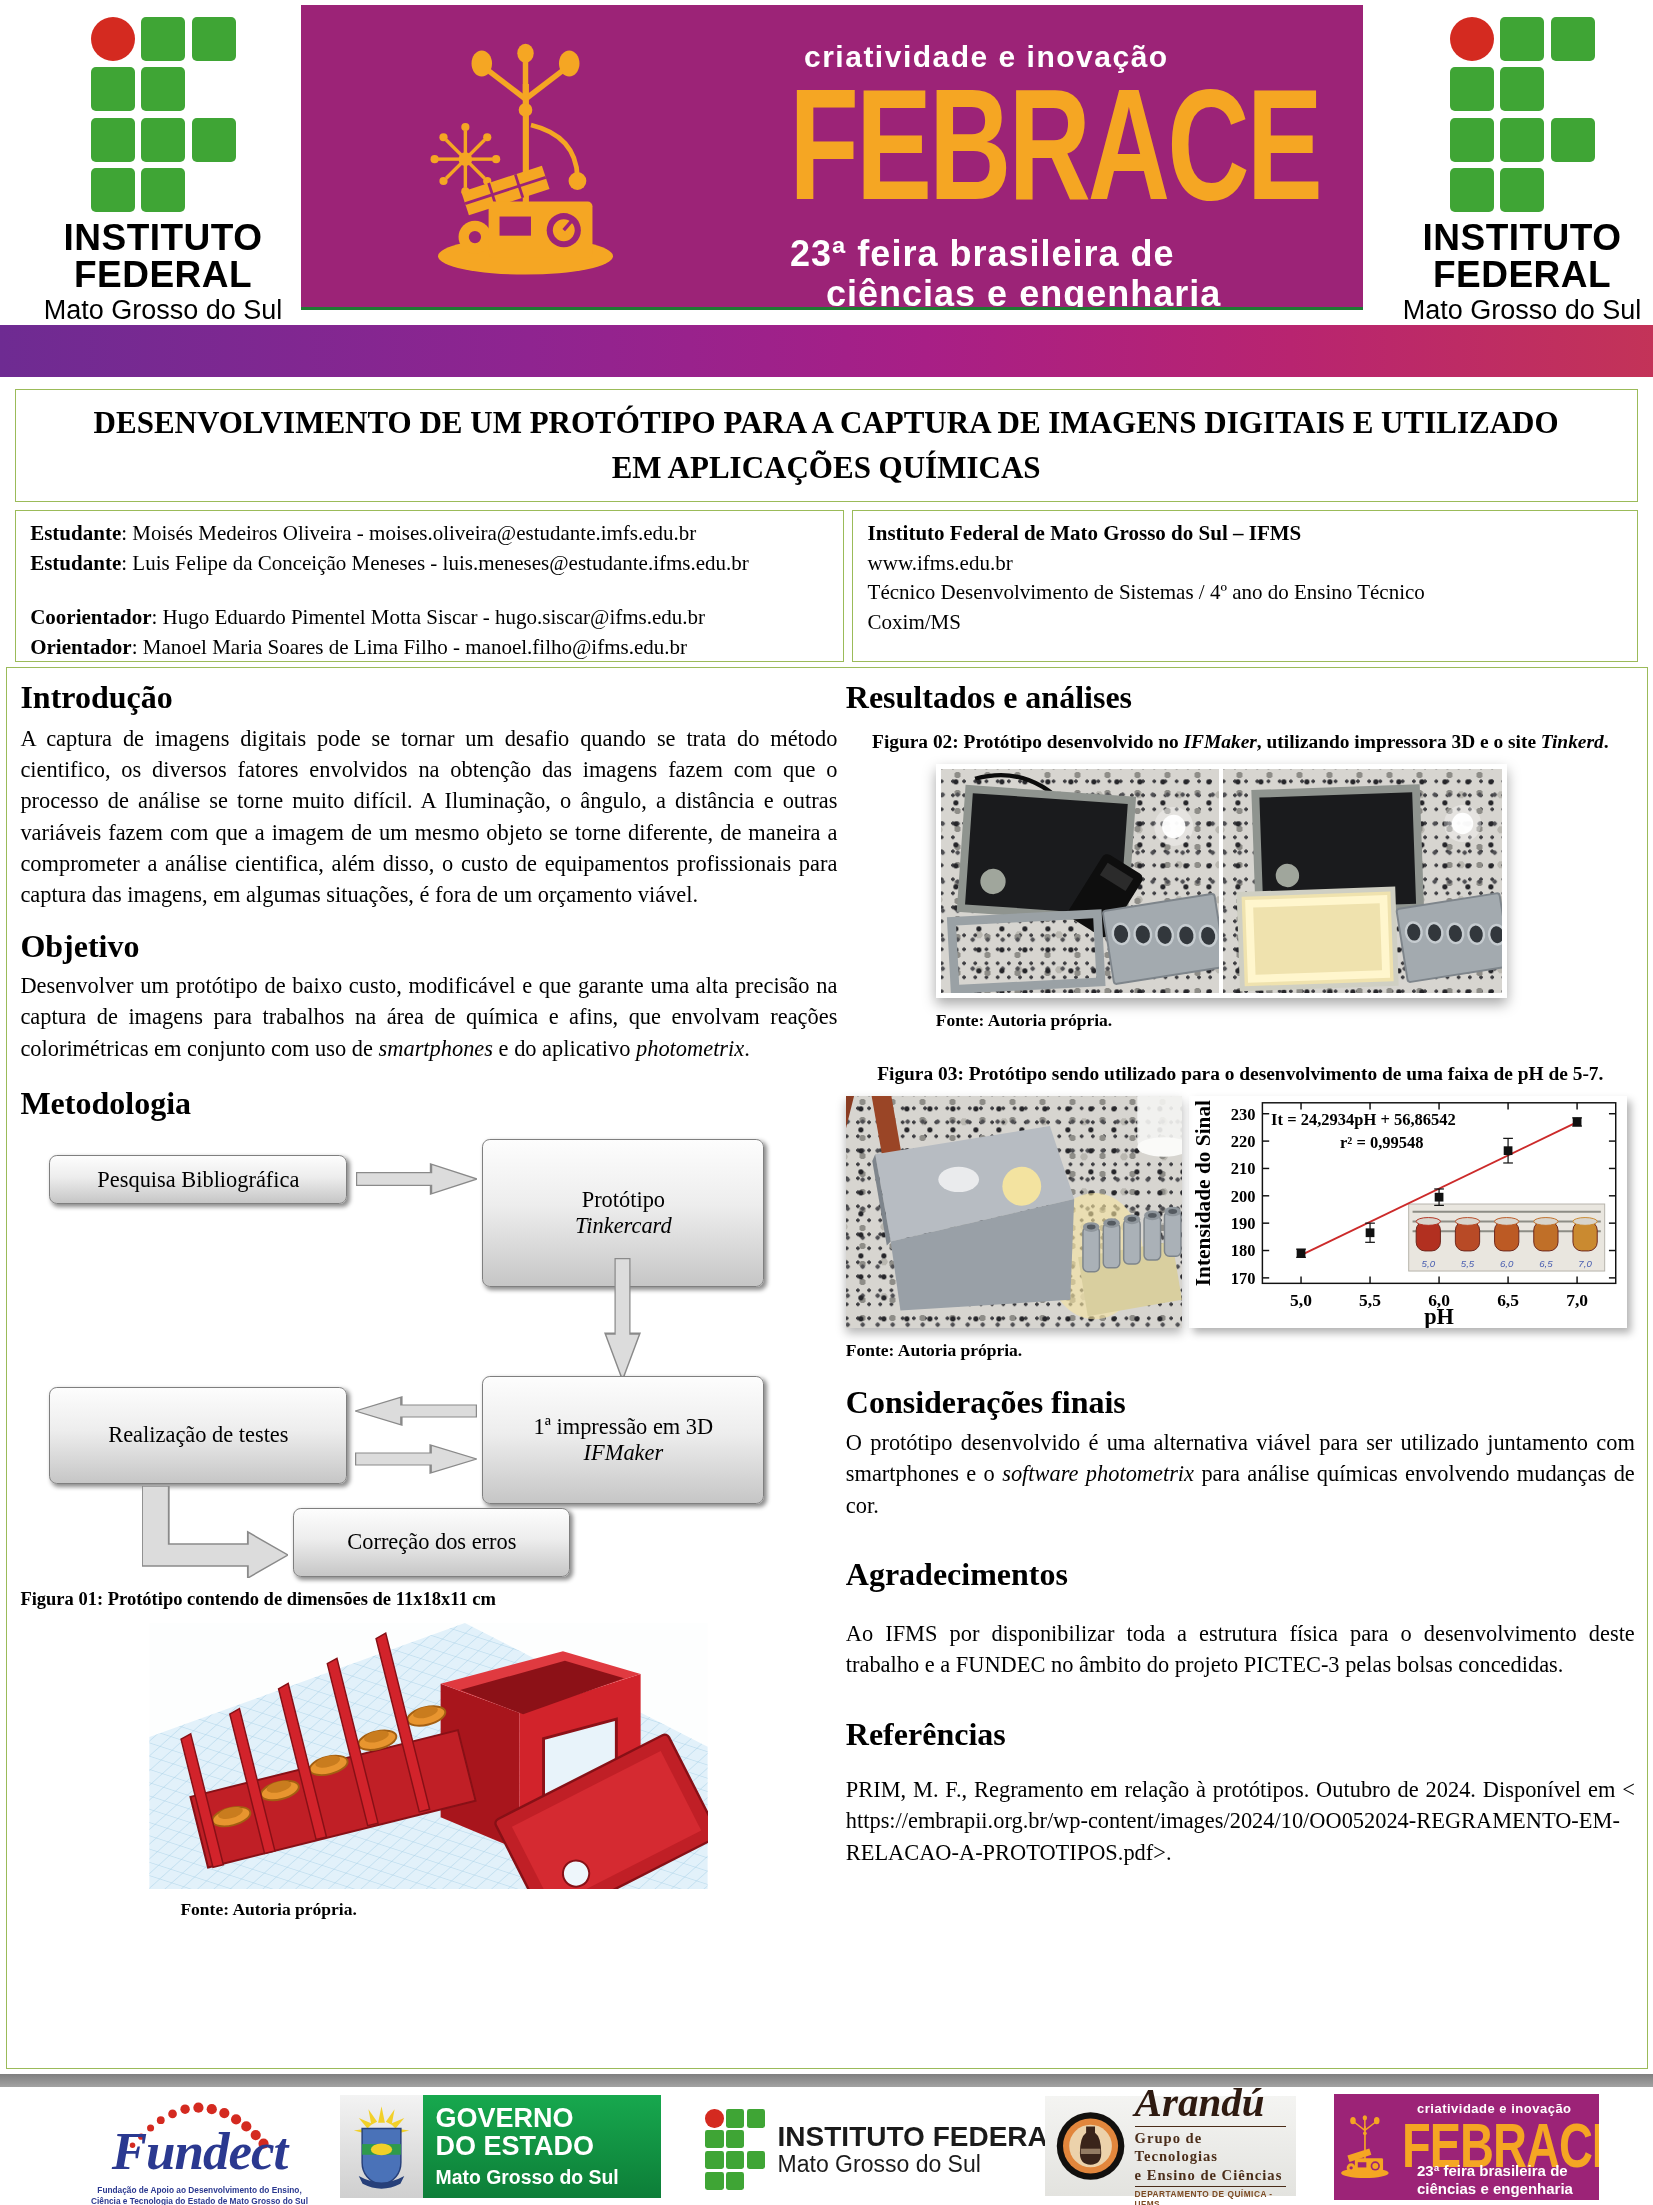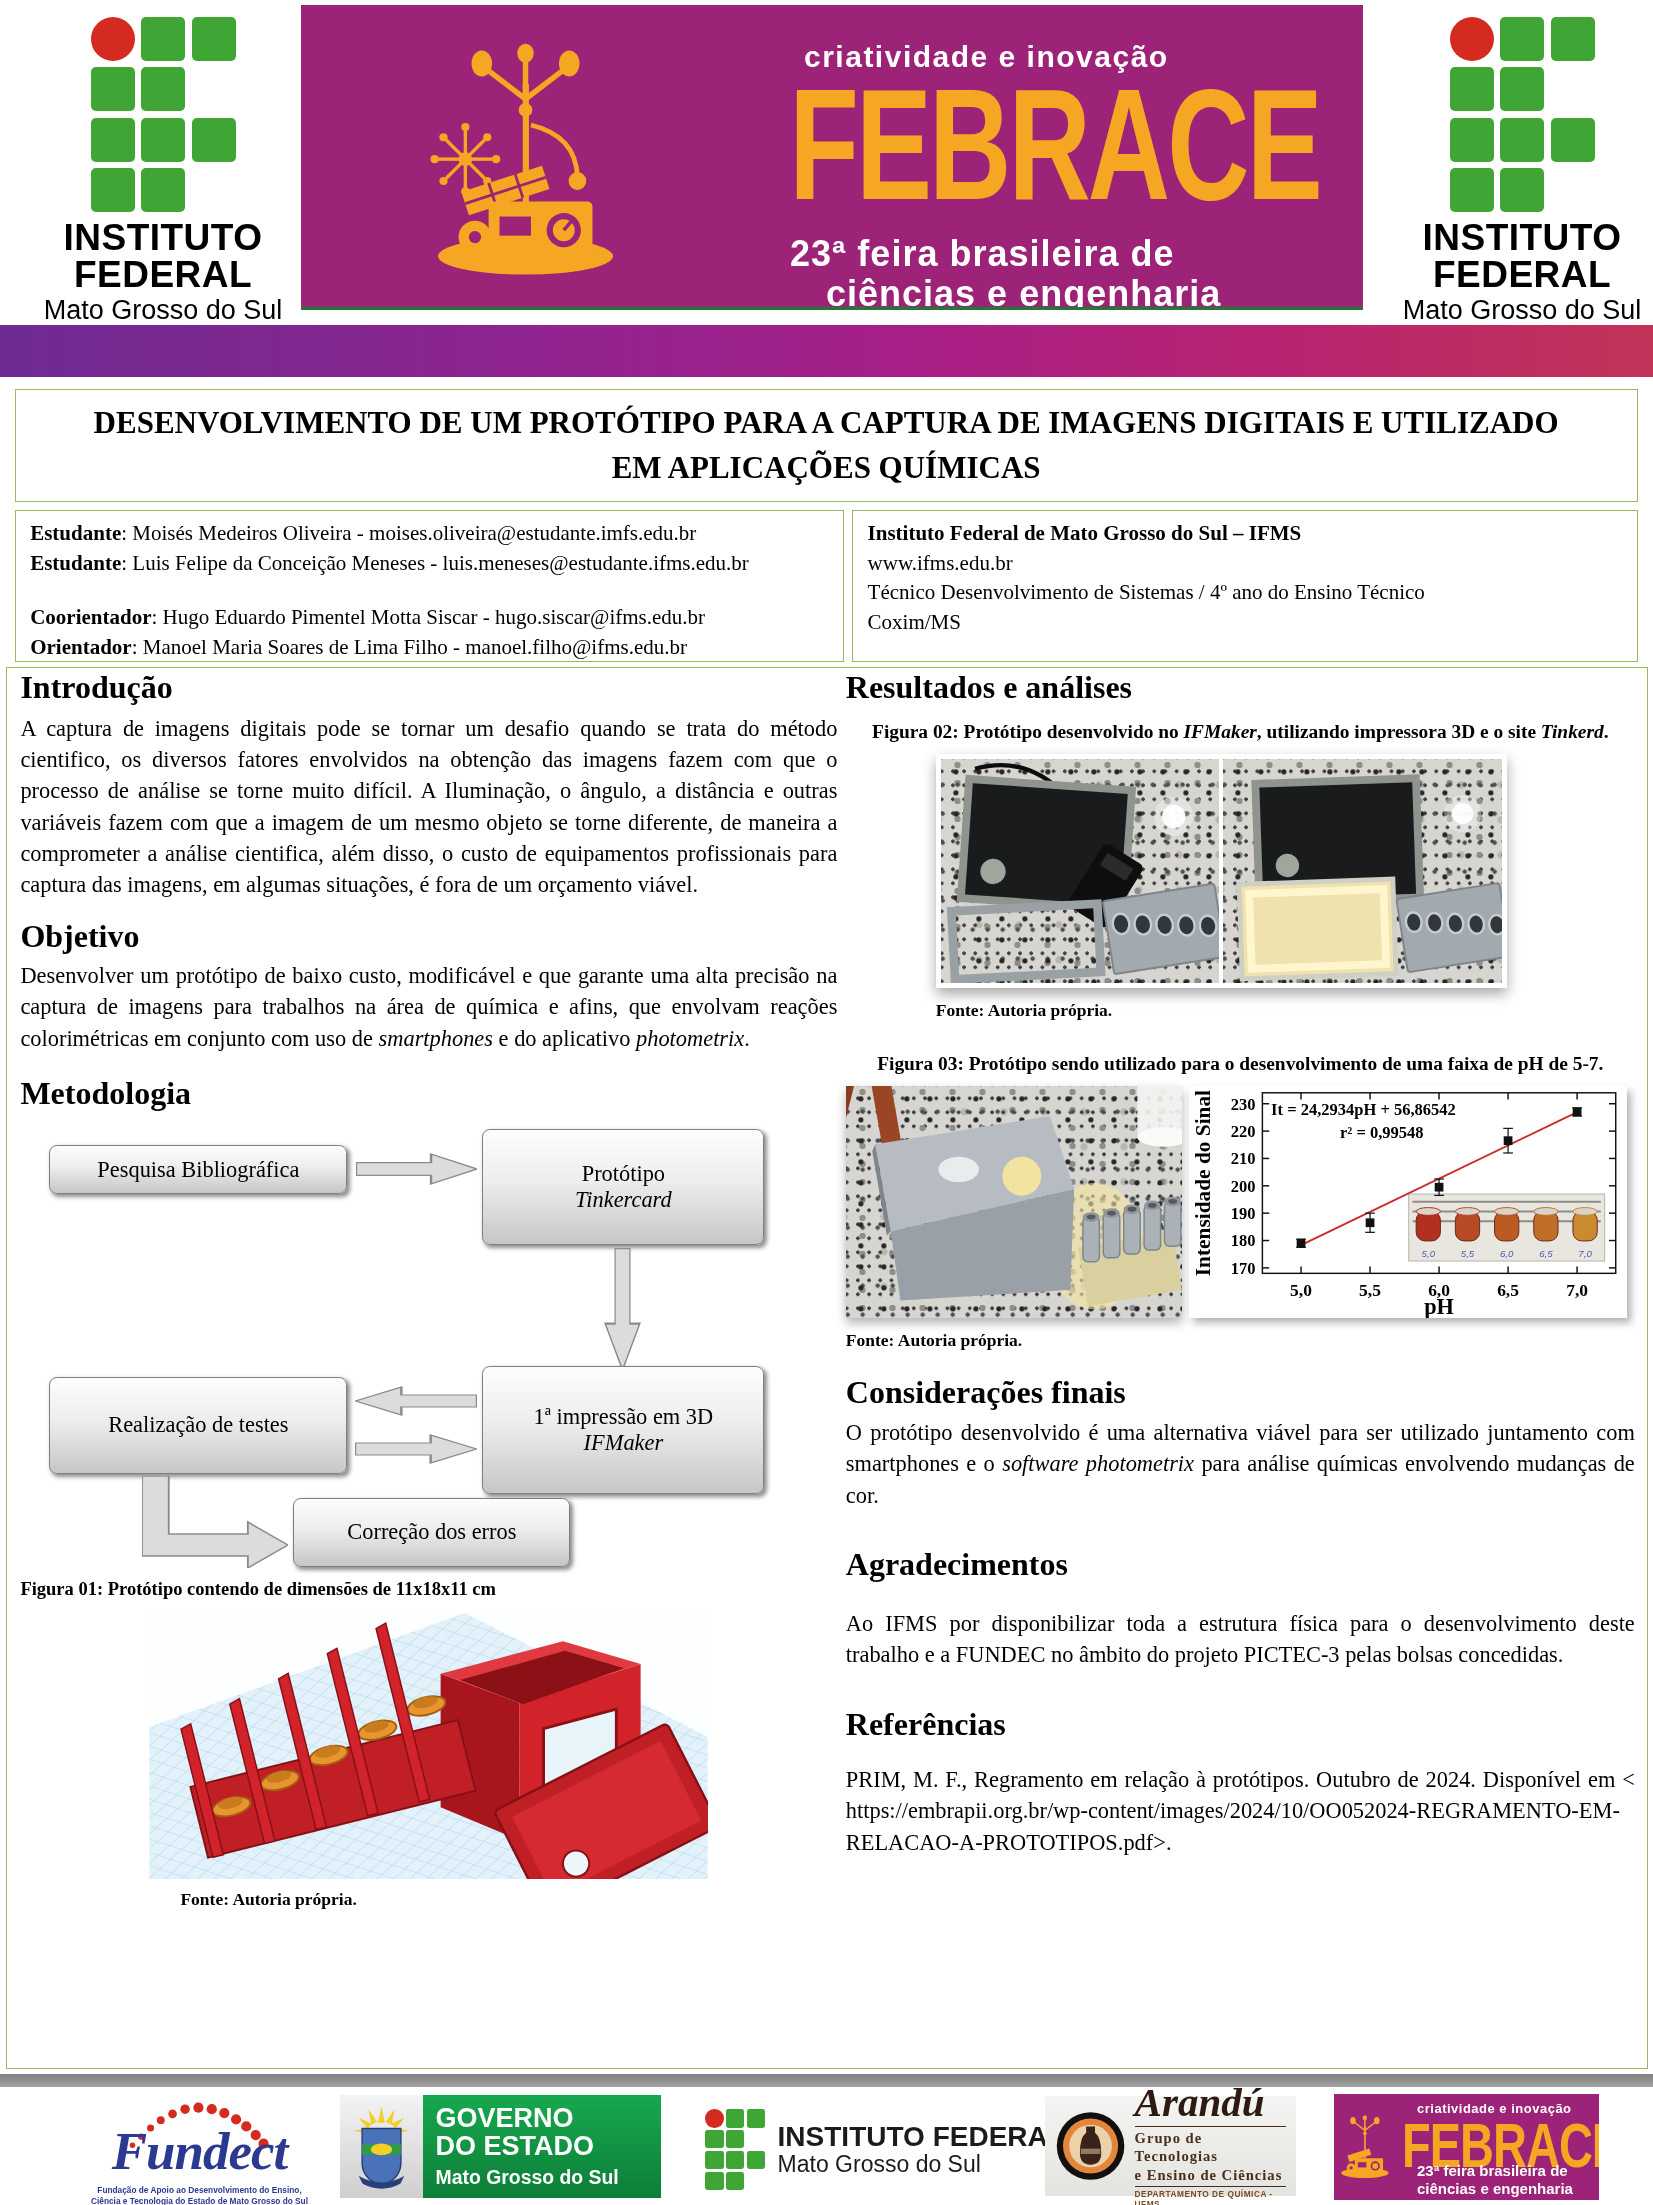--- a/index.html
+++ b/index.html
@@ -25,21 +25,21 @@
   
   .title-box{position:absolute;left:14.6px;top:389px;width:1623px;height:113px;border:1.9px solid #9BBB59;
       box-sizing:border-box;display:flex;align-items:center;justify-content:center;padding:0 58px;}
   .title-box h1{margin:0;text-align:center;font:700 31px/1.45 "Liberation Serif",serif;}
   .info-box{position:absolute;top:510px;height:152px;border:1.9px solid #9BBB59;box-sizing:border-box;padding:7.8px 14.6px;}
   .info-box.l{left:14.6px;width:829px;} .info-box.r{left:852px;width:786px;}
   .info-box p{margin:0;font-size:21px;line-height:1.42;}
   .spacer56{height:25px;}
   
   .main-box{position:absolute;left:5.8px;top:667px;width:1642px;height:1402px;border:1.9px solid #9BBB59;box-sizing:border-box;}
-  .col{position:absolute;top:2px;}
+  .col{position:absolute;top:12px;}
   .col.left{left:13.6px;width:817px;} .col.right{left:839px;width:789px;}
   .sec-h{margin:0;font:700 32px/1.12 "Liberation Serif",serif;}
   .body-p{margin:0;font-size:22.4px;line-height:1.4;text-align:justify;}
   .figcap{font:700 19.4px/1.25 "Liberation Serif",serif;text-align:center;}
   .fonte{font:700 17.5px/1.2 "Liberation Serif",serif;}
   
   .flow{position:relative;height:445px;margin-top:12.6px;}
   .fbox{position:absolute;box-sizing:border-box;border:1px solid #7f7f7f;border-radius:7.8px;
         background:linear-gradient(180deg,#fdfdfd 0%,#ededed 45%,#c6c6c6 100%);
         box-shadow:2.4px 2.9px 4.4px rgba(0,0,0,.45);display:flex;flex-direction:column;align-items:center;justify-content:center;
@@ -215,21 +215,21 @@
 
       <h2 class="sec-h" style="margin-top:22.4px">Metodologia</h2>
 
       <div class="flow">
         <div class="fbox" style="left:29px;top:20.4px;width:298px;height:49px">
           <span>Pesquisa Bibliográfica</span>
           </div>
         <svg class="arrow-svg" style="left:336px;top:28px;width:121px;height:32px" viewBox="0 0 100 60" preserveAspectRatio="none">
           <polygon points="0,18 62,18 62,2 100,30 62,58 62,42 0,42" fill="#dcdcdc" stroke="#8a8a8a" stroke-width="2"></polygon>
           </svg>
-        <div class="fbox" style="left:462px;top:3.9px;width:282px;height:116px">
+        <div class="fbox" style="left:462px;top:3.9px;width:282px;height:148px">
           <span>Protótipo</span>
           <span class="ital">Tinkercard</span>
           </div>
         <svg class="arrow-svg" style="left:584px;top:123px;width:37px;height:122px" viewBox="0 0 60 100" preserveAspectRatio="none">
           <polygon points="18,0 42,0 42,62 58,62 30,100 2,62 18,62" fill="#dcdcdc" stroke="#8a8a8a" stroke-width="2"></polygon>
           </svg>
         <div class="fbox" style="left:29px;top:252px;width:298px;height:97px">
           <span>Realização de testes</span>
           </div>
         <svg class="arrow-svg" style="left:335px;top:261px;width:122px;height:30px" viewBox="0 0 100 60" preserveAspectRatio="none">

